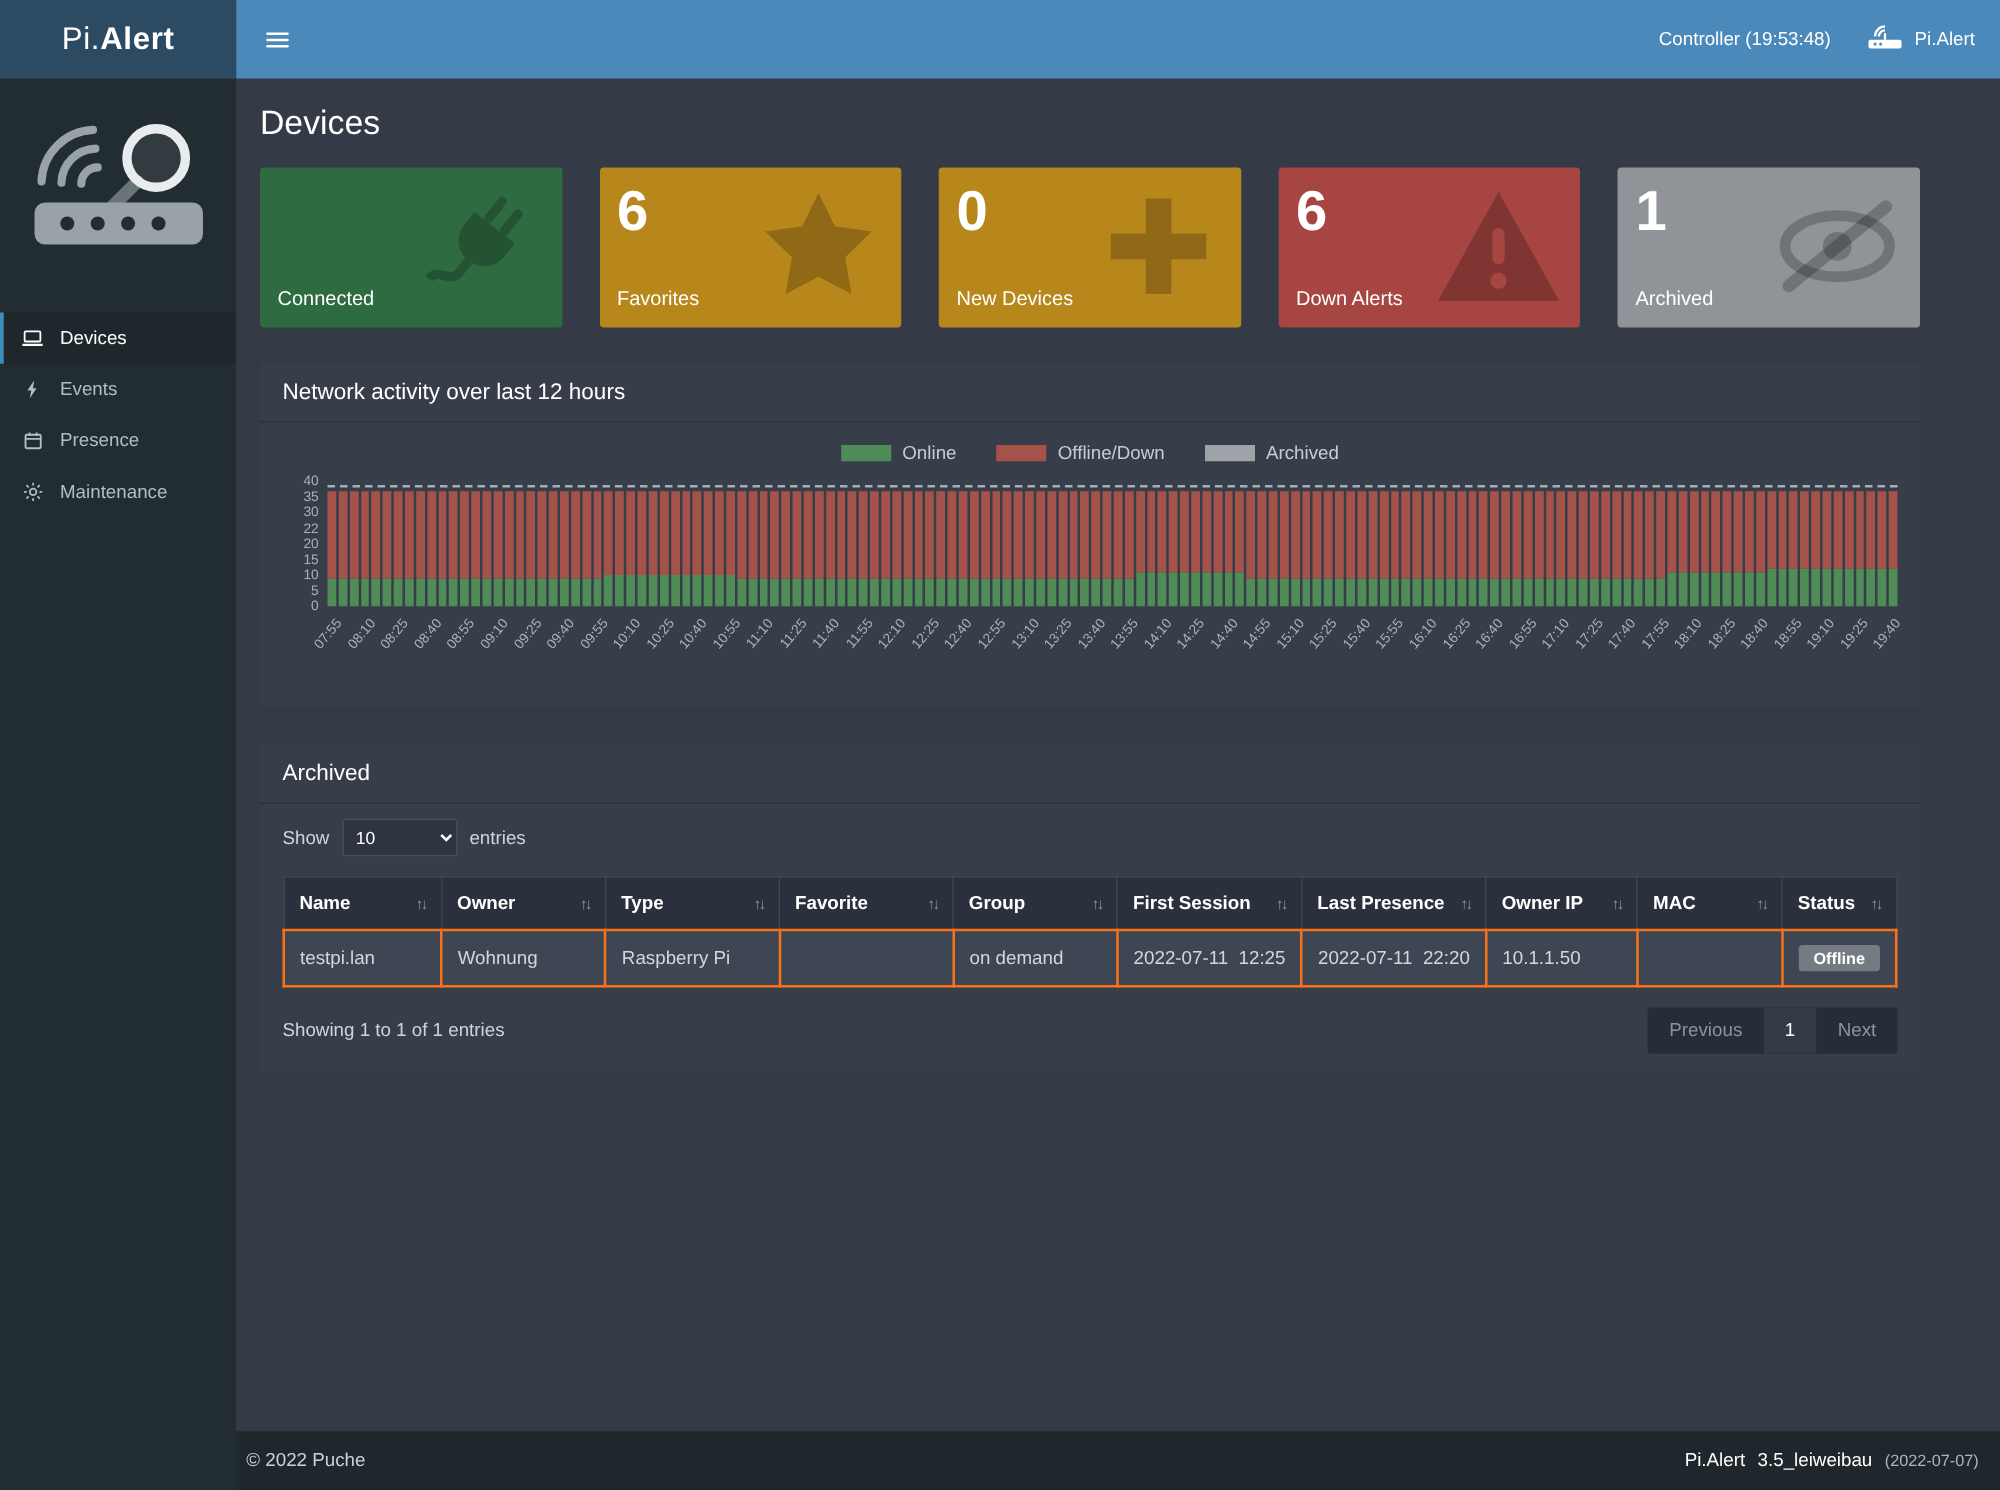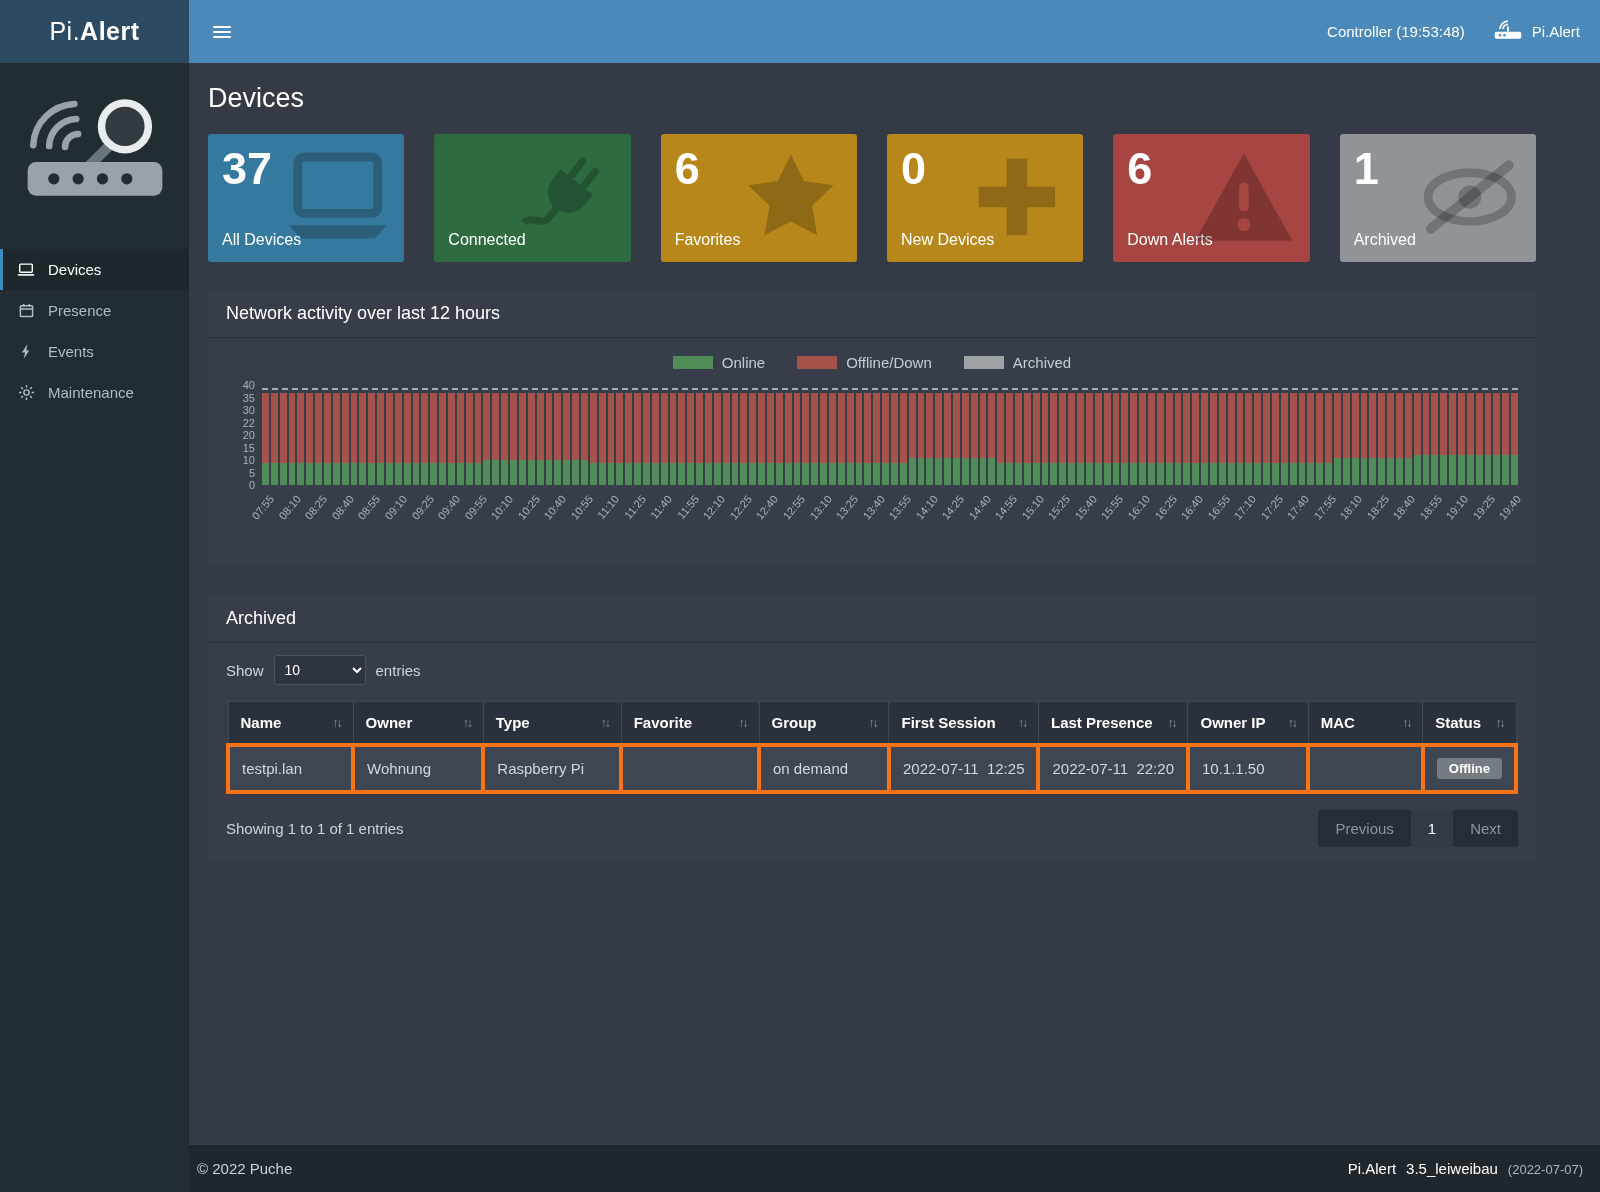--- a/index.html
+++ b/index.html
@@ -59,21 +59,21 @@
                 transform:translateX(-100%) rotate(-50deg); transform-origin:100% 0; }
 
   
   .controls-row { display:flex; justify-content:space-between; align-items:center; margin-bottom:16px; color:#cfd4d9; }
   .show-group, .search-group { display:flex; align-items:center; gap:10px; }
   select.page-len { background:#2f3540; color:#fff; border:1px solid #4a515c; border-radius:3px; padding:5px 6px; width:92px; font-size:14px; }
   input.search { width:210px; height:32px; background:#3f4754; border:1px solid #4a515c; border-radius:3px; color:#fff; padding:0 9px; font-size:15px; }
 
   table.archived { width:100%; border-collapse:collapse; font-size:15px; }
   table.archived th { background:#2b313c; color:#fff; text-align:left; padding:12px 12px; border:1px solid #404754; font-weight:700; cursor:pointer; }
-  table.archived td { padding:11px 12px; border:4px solid #f97316; color:#d2d7dc; background:#3f4653; }
+  table.archived td { padding:11px 12px; border:2px solid #f97316; color:#d2d7dc; background:#3f4653; }
   th .th-inner { display:flex; justify-content:space-between; align-items:center; gap:6px; }
   .sort-icon { color:#8d96a0; font-size:12px; letter-spacing:-2px; white-space:nowrap; }
   td.link { color:#4fa7de; cursor:pointer; }
   .ws-pre { white-space:pre; }
   .badge-offline { display:inline-block; background:#757b82; color:#fff; font-size:13px; font-weight:700; padding:3px 12px; border-radius:3px; }
 
   .table-footer { display:flex; justify-content:space-between; align-items:center; margin-top:16px; color:#cfd4d9; }
   .pagination { display:flex; background:#262d36; border-radius:3px; overflow:hidden; align-items:stretch; }
   .page-btn { padding:10px 17px; color:#8b949e; font-size:15px; cursor:pointer; }
   .page-btn.current { color:#fff; background:#343b46; }
@@ -146,63 +146,53 @@
         <span class="mi">
           <svg viewBox="0 0 20 16" width="18" height="15">
               <rect x="3" y="2" width="14" height="9" rx="1" fill="none" stroke="currentColor" stroke-width="1.6"></rect>
               <path d="M1 14h18" stroke="currentColor" stroke-width="1.8"></path>
             </svg>
         </span>
         <span>Devices</span>
       </div>
       <div class="menu-item">
         <span class="mi">
+          <svg viewBox="0 0 12 16" width="11" height="15">
+              <path d="M7 0 1 9h3.4L3 16l6-9H5.8z" fill="currentColor"></path>
+            </svg>
+        </span>
+        <span>Events</span>
+      </div>
+      <div class="menu-item">
+        <span class="mi">
           <svg viewBox="0 0 16 16" width="15" height="15">
               <rect x="1.5" y="3" width="13" height="11.5" rx="1" fill="none" stroke="currentColor" stroke-width="1.6"></rect>
               <path d="M1.5 6.5h13M5 1v3M11 1v3" stroke="currentColor" stroke-width="1.6"></path>
             </svg>
         </span>
         <span>Presence</span>
-      </div>
-      <div class="menu-item">
-        <span class="mi">
-          <svg viewBox="0 0 12 16" width="11" height="15">
-              <path d="M7 0 1 9h3.4L3 16l6-9H5.8z" fill="currentColor"></path>
-            </svg>
-        </span>
-        <span>Events</span>
       </div>
       <div class="menu-item">
         <span class="mi">
           <svg viewBox="0 0 16 16" width="15" height="15">
               <circle cx="8" cy="8" r="2.8" fill="none" stroke="currentColor" stroke-width="1.5"></circle>
               <path d="M8 0v2.6M8 13.4V16M0 8h2.6M13.4 8H16M2.3 2.3l1.9 1.9M11.8 11.8l1.9 1.9M13.7 2.3l-1.9 1.9M4.2 11.8l-1.9 1.9" stroke="currentColor" stroke-width="1.5"></path>
             </svg>
         </span>
         <span>Maintenance</span>
       </div>
     </div>
 
     <div class="main">
       <div class="content">
 
         <h1 class="page-title">Devices</h1>
 
         <div class="stats-row">
 
-          <div class="stat-card" style="--cbg: #36799e; background: var(--cbg);">
-            <div class="stat-value">37</div>
-            <div class="stat-label">All Devices</div>
-            <span class="stat-icon">
-              <svg viewBox="0 0 70 62">
-                  <rect x="8" y="4" width="54" height="38" rx="4" fill="none" stroke="currentColor" stroke-width="6"></rect>
-                  <path d="M2 50h66l-8 9H10z" fill="currentColor"></path>
-                </svg>
-            </span>
-          </div>
 
           <div class="stat-card" style="--cbg: #2e6b40; background: var(--cbg);">
             <div class="stat-label">Connected</div>
             <span class="stat-icon">
               <svg viewBox="0 0 64 64">
                   <g transform="rotate(38 32 32)">
                     <rect x="24" y="3" width="5" height="16" rx="2" fill="currentColor"></rect>
                     <rect x="35" y="3" width="5" height="16" rx="2" fill="currentColor"></rect>
                     <path d="M18 19h28v9a14 14 0 0 1-28 0z" fill="currentColor"></path>
                     <path d="M32 42v8c0 8-11 5-11 13" fill="none" stroke="currentColor" stroke-width="5"></path>

